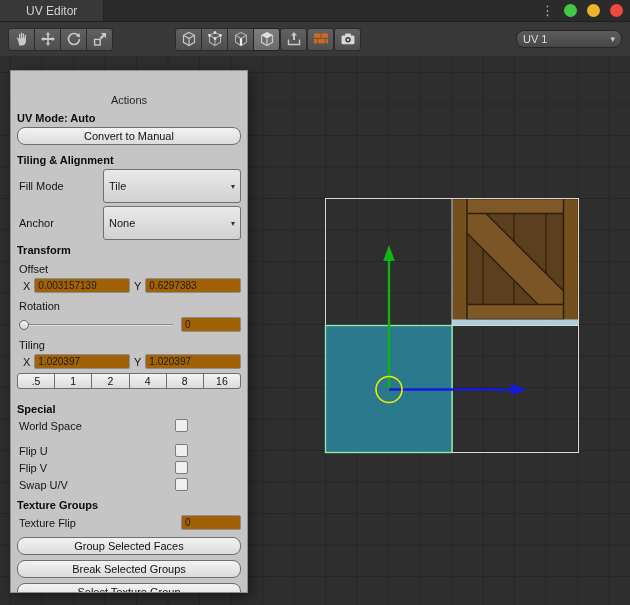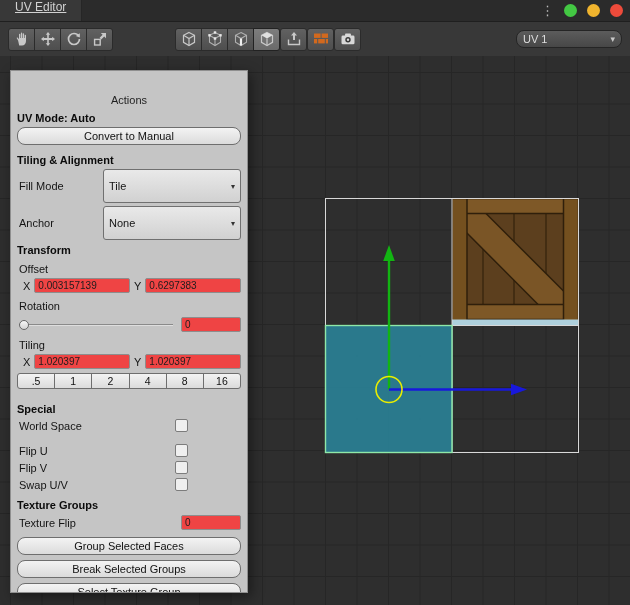--- a/index.html
+++ b/index.html
@@ -3,22 +3,22 @@
 <meta charset="utf-8">
 <style>
   * { margin:0; padding:0; box-sizing:border-box; }
   html,body { width:630px; height:605px; overflow:hidden; background:#222; }
   .window { position:relative; width:630px; height:605px; background:#383838;
             font-family:"Liberation Sans", sans-serif; }
 
   
   .titlebar { position:absolute; top:0; left:0; right:0; height:22px; background:#2b2b2b;
               display:flex; align-items:stretch; border-bottom:1px solid #1f1f1f; z-index:20; }
-  .tab { background:#383838; color:#d2d2d2; font-size:12px; padding:0 15px;
-         display:flex; border-right:1px solid #262626;text-decoration:underline; }
+  .tab { background:#383838; color:#d2d2d2; font-size:12px; padding:0 26px;
+         display:flex; align-items:center; border-right:1px solid #262626; }
   .titlebar-right { margin-left:auto; display:flex; align-items:center; gap:10px; padding-right:7px; }
   .menu-dots { color:#bcbcbc; font-size:13px; line-height:1; }
   .circle { width:13px; height:13px; border-radius:50%; }
   .c-green { background:#43c843; }
   .c-yellow { background:#f0b42e; }
   .c-red { background:#ee4b3b; }
 
   
   .toolbar { position:absolute; top:22px; left:0; right:0; height:34px; background:#383838;
              display:flex; align-items:center; padding:0 8px; z-index:15; }
@@ -60,21 +60,21 @@
          font-family:Liberation Sans, sans-serif; cursor:pointer; line-height:14px; text-align:center; }
   .btn-stack .btn { margin-top:5px; }
   .row { display:flex; align-items:center; margin:3px 0; }
   .row .lab { width:86px; flex:none; padding-left:2px; }
   .dropdown { flex:1; height:16px; background:linear-gradient(#e9e9e9,#d1d1d1);
               border:1px solid #707070; border-radius:3px; display:flex; align-items:center;
               padding:16px 5px; cursor:pointer; }
   .dd-arrow2 { margin-left:auto; font-size:8px; color:#333; }
   .xy-row { display:flex; align-items:center; gap:4px; margin:3px 0; padding-left:6px; }
   .axis { flex:none; }
-  .pfield { flex:1; min-width:0; height:15px; background:#ef4444; border:1px solid #8d8d8d;
+  .pfield { flex:1; min-width:0; height:15px; background:#a16207; border:1px solid #8d8d8d;
             border-radius:2px; font-size:10px; font-family:inherit; color:#1d1d1d; padding:0 3px; }
   .slider-row { display:flex; align-items:center; gap:8px; margin:5px 0 4px 2px; }
   .slider { flex:1; height:12px; position:relative; cursor:pointer; }
   .slider-track { position:absolute; top:5px; left:0; right:0; height:2px; background:#8a8a8a;
                   border-bottom:1px solid #dedede; }
   .slider-knob { position:absolute; top:1px; left:0; width:10px; height:10px; border-radius:50%;
                  background:linear-gradient(#f7f7f7,#d4d4d4); border:1px solid #686868; }
   .rot-field { flex:none; width:60px; }
   .presets { display:flex; margin:4px 0 2px; }
   .preset-btn { flex:1; height:16px; background:linear-gradient(#f3f3f3,#dbdbdb);

